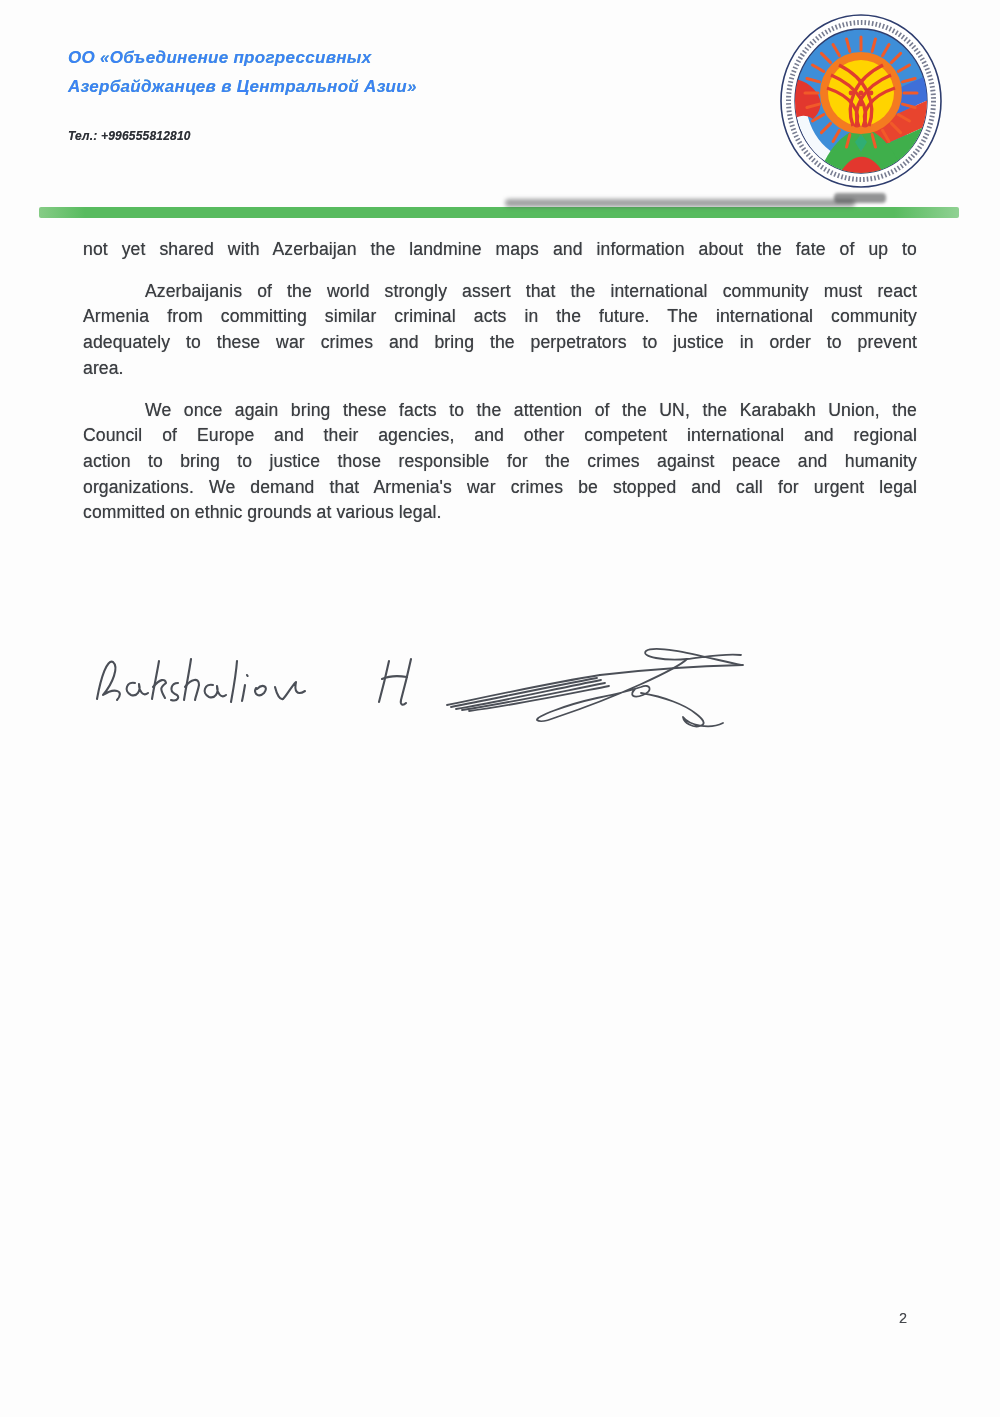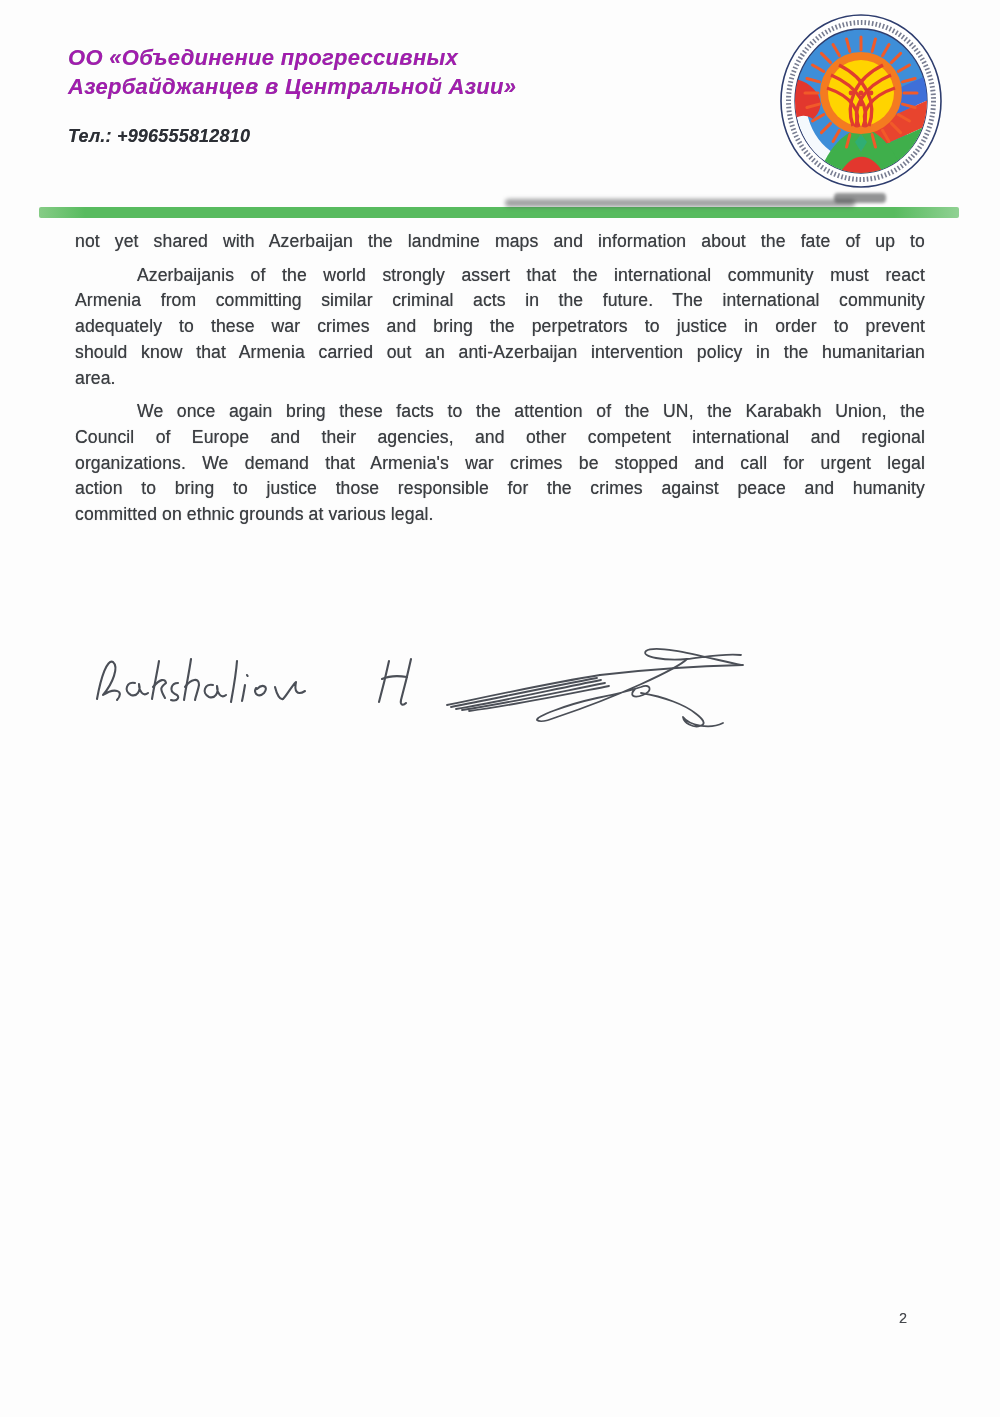--- a/index.html
+++ b/index.html
@@ -8,29 +8,29 @@
     width:1000px;height:1417px;
     margin:0 auto;
     background:#fdfdfd;
     overflow:hidden;
     font-family:"Liberation Sans", sans-serif;
   }
 
   
   .org-name{
     position:absolute;left:68px;top:44px;
-    font-size:22px;line-height:28.5px;
+    font-size:17px;line-height:28.5px;
     font-weight:bold;font-style:italic;
-    color:#a21caf;letter-spacing:.3px;
+    color:#3b82f6;letter-spacing:.3px;
     text-shadow:0 0 .6px rgba(79,178,90,.65);
     white-space:nowrap;
   }
   .contact{
     position:absolute;left:68px;top:123px;
-    font-size:18px;line-height:27.5px;
+    font-size:12px;line-height:27.5px;
     font-weight:bold;font-style:italic;
     color:#2c2f35;letter-spacing:.2px;
     text-shadow:0 0 .6px rgba(44,47,53,.6);
     white-space:nowrap;
   }
 
   .logo{position:absolute;left:779px;top:13px;width:164px;height:176px;}
 
   
   .rule{
@@ -48,21 +48,21 @@
   }
 
   
   .body-text{
     position:absolute;left:67px;top:221px;width:866px;
     font-size:17.6px;line-height:25.7px;
     color:#3b3e42;
     text-shadow:0 0 .7px rgba(59,62,66,.75);
     letter-spacing:.1px;
   }
-  .para{margin:8px;}
+  .para{margin:16px;}
   .line{text-align:justify;text-align-last:justify;}
   .line.last{text-align-last:left;}
   .line.indent{padding-left:62px;}
 
   
   .signature{position:absolute;left:85px;top:625px;width:680px;height:150px;}
   .signature path,.signature line{fill:none;stroke:#4b4f57;stroke-linecap:round;stroke-linejoin:round;}
 
   
   .page-number{
@@ -163,28 +163,27 @@
   <div class="smudge-b"></div>
 
   <div class="body-text">
       <div class="para">
         <div class="line">not yet shared with Azerbaijan the landmine maps and information about the fate of up to</div>
       </div>
       <div class="para">
         <div class="line indent">Azerbaijanis of the world strongly assert that the international community must react</div>
         <div class="line">Armenia from committing similar criminal acts in the future. The international community</div>
         <div class="line">adequately to these war crimes and bring the perpetrators to justice in order to prevent</div>
-        <div class="line">should know that Armenia carried out an anti-Azerbaijan intervention policy in the humanitarian</div>
         <div class="line last">area.</div>
       </div>
       <div class="para">
         <div class="line indent">We once again bring these facts to the attention of the UN, the Karabakh Union, the</div>
         <div class="line">Council of Europe and their agencies, and other competent international and regional</div>
+        <div class="line">action to bring to justice those responsible for the crimes against peace and humanity</div>
         <div class="line">organizations. We demand that Armenia's war crimes be stopped and call for urgent legal</div>
-        <div class="line">action to bring to justice those responsible for the crimes against peace and humanity</div>
         <div class="line last">committed on ethnic grounds at various legal.</div>
       </div>
     </div>
 
   <svg class="signature" viewBox="0 0 680 150">
     <title>Bakshaliev H</title>
     <g stroke-width="2.1">
       <path d="M12,74 C16,52 22,34 28,37 C34,42 28,58 18,70 C30,62 40,66 32,75"></path>
       <path d="M50,58 C42,56 38,66 46,70 C52,72 56,66 54,59 C54,66 58,72 63,68"></path>
       <path d="M74,36 C72,48 69,62 67,74"></path>

